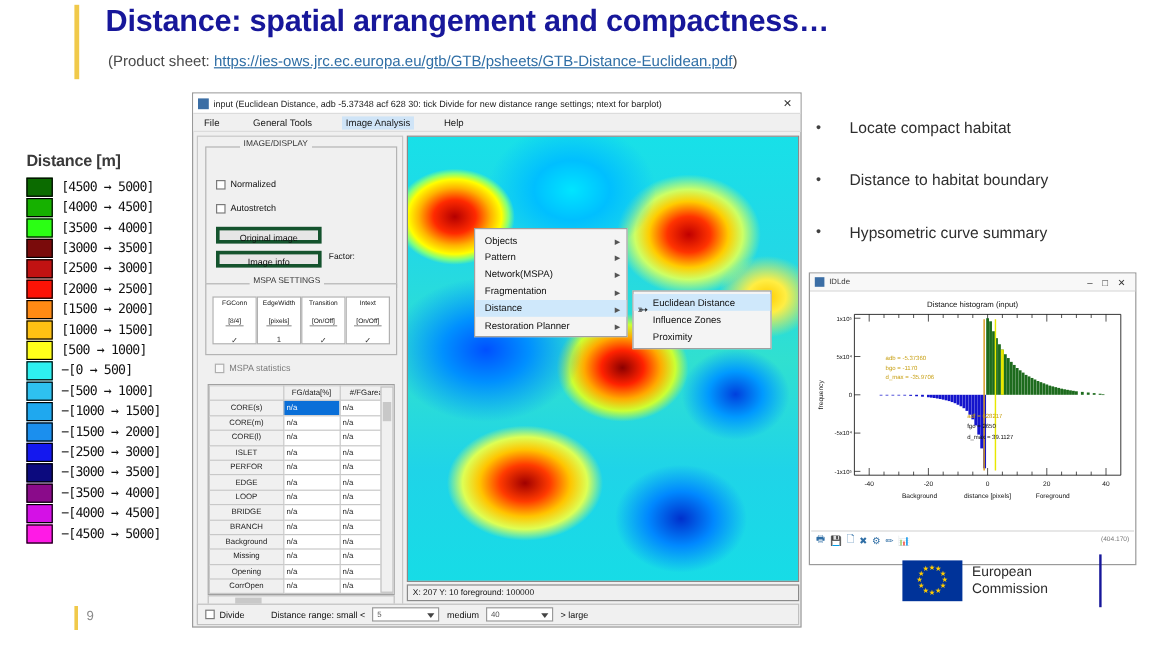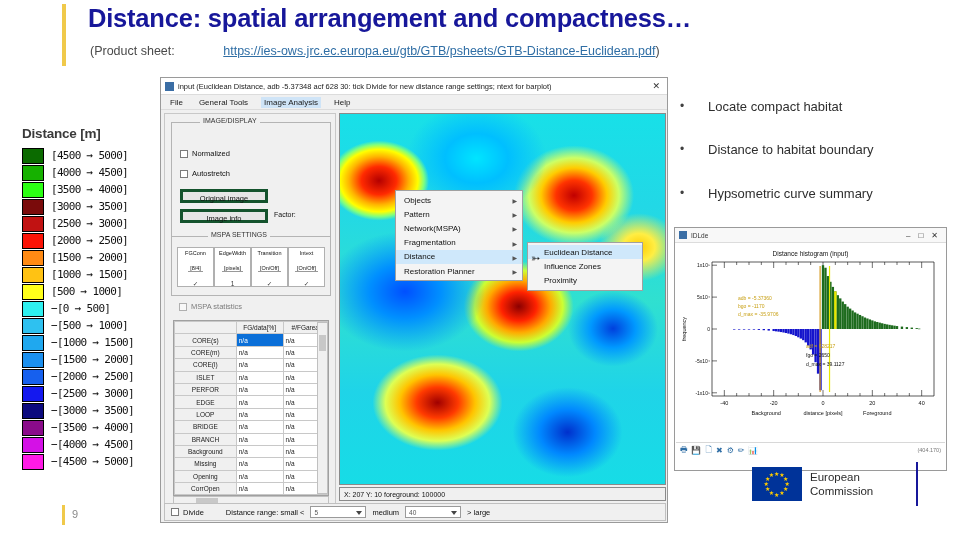--- a/index.html
+++ b/index.html
@@ -19,21 +19,21 @@
   #slide-title {
     position:absolute; left:72px; top:4px; width:860px;
     font-size:25.5px; font-weight:bold; color:#17179a;
     letter-spacing:-0.2px; white-space:nowrap;margin-left:16px;
   }
   #slide-subtitle {
     position:absolute; left:90px; top:44px;
     font-size:12.5px; color:#4a4a4a; white-space:nowrap;
   }
   #slide-subtitle a {
-    color:#2f6ea5; text-decoration:underline;margin-left:45px;
+    color:#2f6ea5; text-decoration:underline;
   }
 
   
   #legend-wrap { position:absolute; left:22px; top:126px; width:140px; }
   #legend-title {
     font-size:13.5px; font-weight:bold; color:#3a3a3a;
     margin:0 0 6px 0; letter-spacing:-0.2px;
   }
   .legend-row { display:flex; align-items:center; height:17px; }
   .legend-swatch {
@@ -71,21 +71,21 @@
     display:flex; align-items:center; padding:0 4px; position:relative;
   }
   #gtb-appicon { width:9px; height:9px; background:#3b6ea5; margin-right:4px; flex:0 0 9px; }
   #gtb-title-text {
     font-size:7.5px; color:#1a1a1a; white-space:nowrap; overflow:hidden;
     text-overflow:clip; flex:1;
   }
   #gtb-close { font-size:9px; color:#333; padding:0 3px; }
   #gtb-menubar {
     height:15px; background:#f0f0f0; display:flex; align-items:center;
-    padding-left:6px; border-bottom:1px solid #dcdcdc; gap:10px;
+    padding-left:6px; border-bottom:1px solid #dcdcdc; gap:22px;
   }
   .menu-item { font-size:8px; color:#1a1a1a; padding:1px 3px; }
   .menu-item.active { background:#cfe4f7; }
 
   
   #gtb-left { position:absolute; left:3px; top:35px; width:172px; height:406px; background:#f0f0f0; border:1px solid #c8c8c8; }
   .grp-box { position:absolute; border:1px solid #b4b4b4; background:#f0f0f0; }
   .grp-legend { position:absolute; top:-6px; left:14px; background:#f0f0f0; font-size:7px; color:#333; padding:0 3px; white-space:nowrap; }
   .tiny-btn {
     border:3px solid #14532d; background:#e6e6e6; font-size:7.5px; color:#111;
@@ -235,24 +235,20 @@
         <div class="legend-swatch" style="background: rgb(46, 193, 240);"></div>
         <div class="legend-label">−[500 → 1000]</div>
       </div>
       <div class="legend-row">
         <div class="legend-swatch" style="background: rgb(31, 168, 239);"></div>
         <div class="legend-label">−[1000 → 1500]</div>
       </div>
       <div class="legend-row">
         <div class="legend-swatch" style="background: rgb(27, 143, 238);"></div>
         <div class="legend-label">−[1500 → 2000]</div>
-      </div>
-      <div class="legend-row">
-        <div class="legend-swatch" style="background: rgb(22, 96, 238);"></div>
-        <div class="legend-label">−[2000 → 2500]</div>
       </div>
       <div class="legend-row">
         <div class="legend-swatch" style="background: rgb(20, 24, 239);"></div>
         <div class="legend-label">−[2500 → 3000]</div>
       </div>
       <div class="legend-row">
         <div class="legend-swatch" style="background: rgb(12, 10, 126);"></div>
         <div class="legend-label">−[3000 → 3500]</div>
       </div>
       <div class="legend-row">

